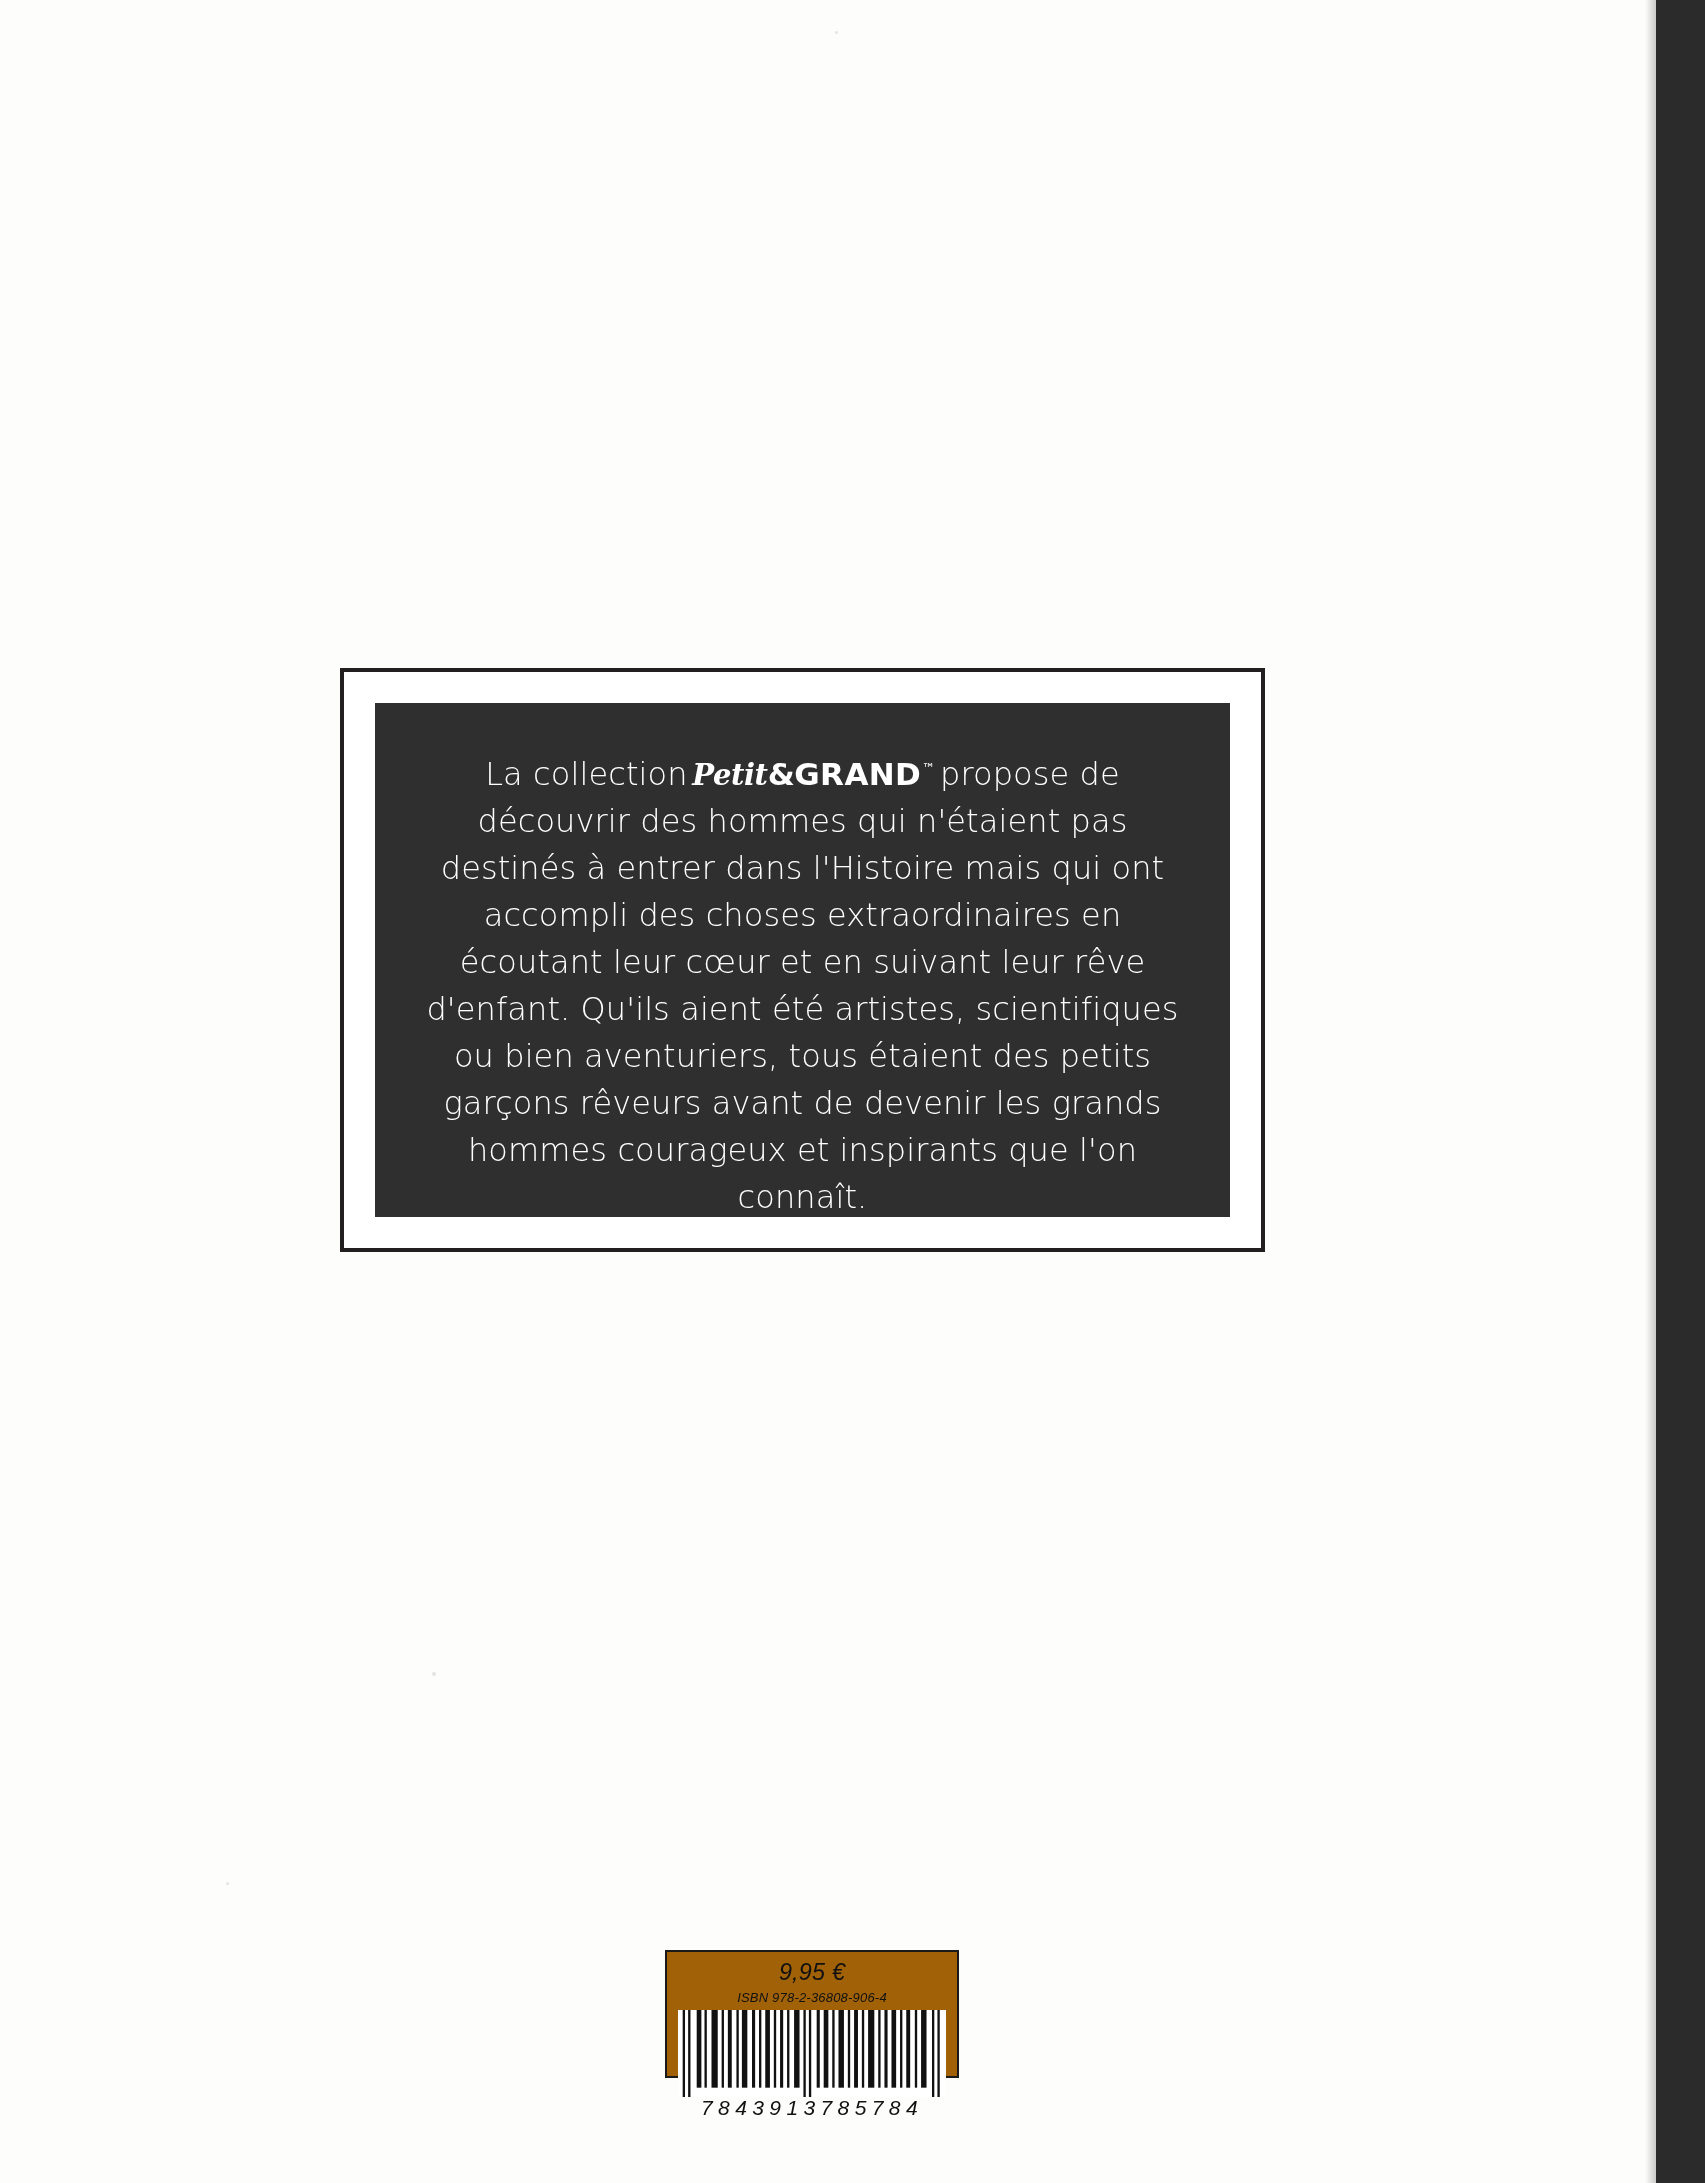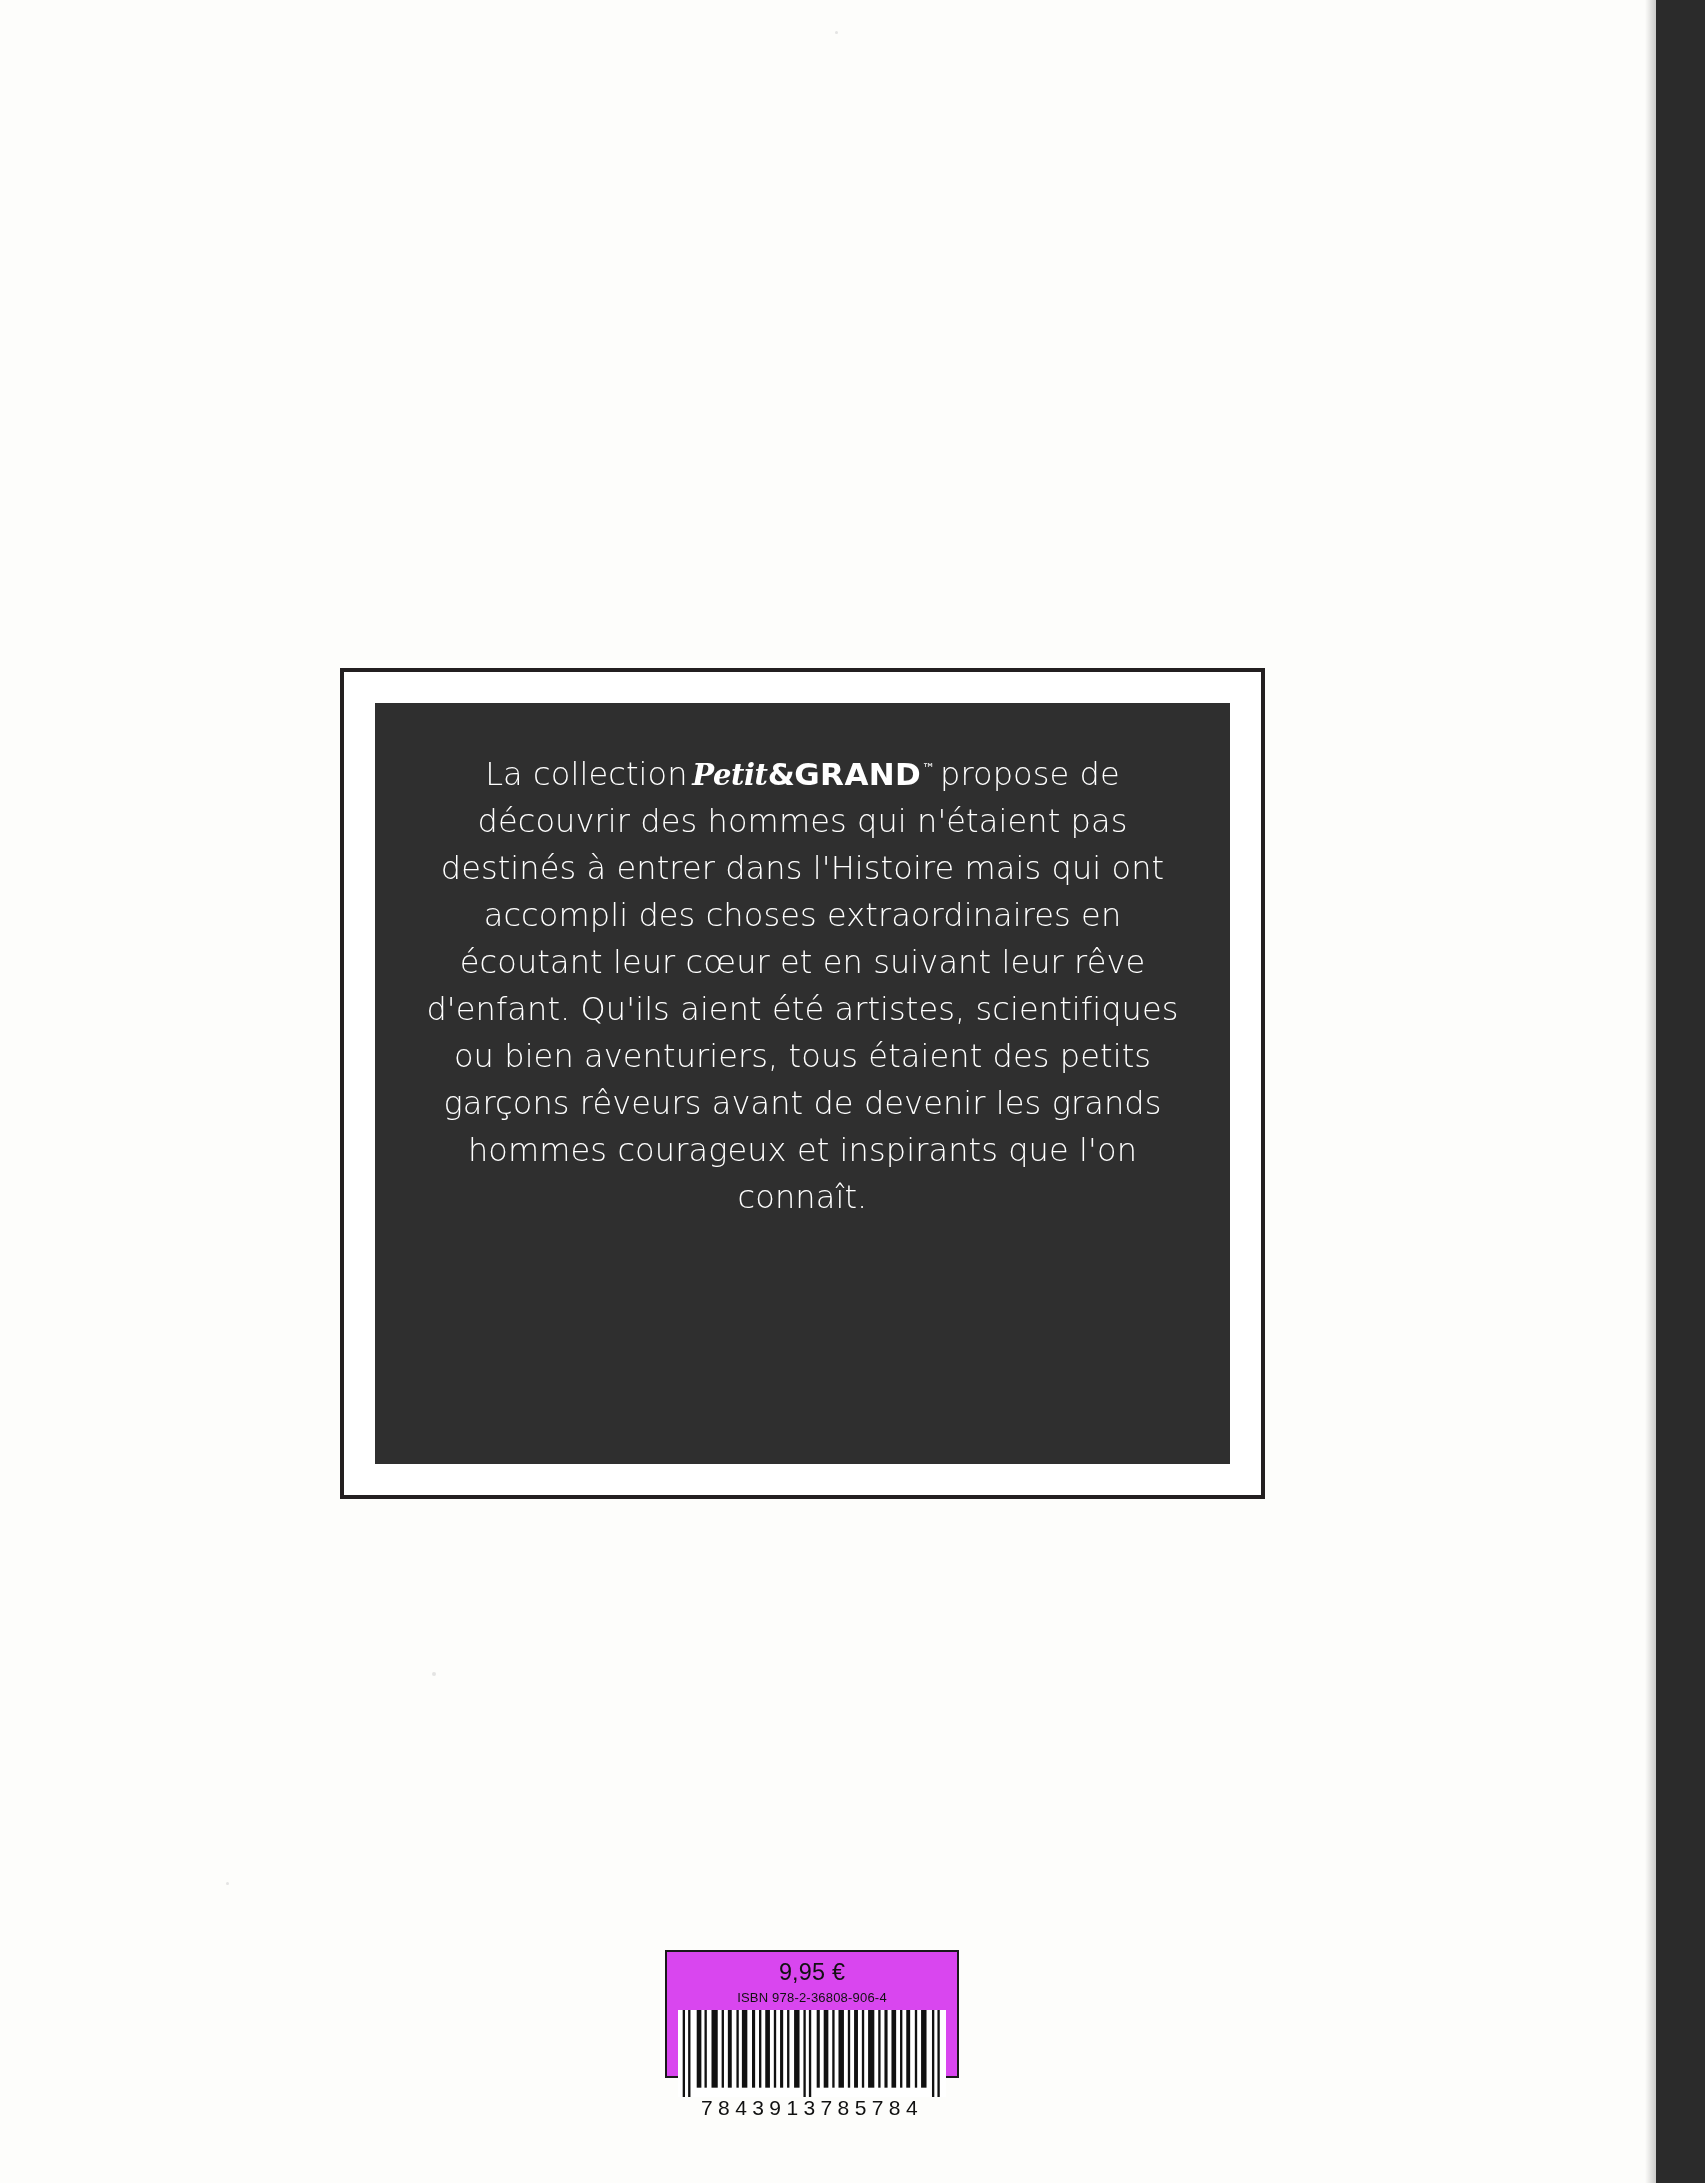--- a/index.html
+++ b/index.html
@@ -41,21 +41,21 @@
     height: 2183px;
     background: linear-gradient(to right, rgba(0,0,0,0.0), rgba(0,0,0,0.20));
   }
 
   
   .blurb-frame {
     position: absolute;
     left: 340px;
     top: 668px;
     width: 925px;
-    height: 831px;
+    height: 584px;
     border: 4.7px solid #231f20;
     background: #ffffff;
     box-sizing: border-box;
   }
   .blurb-panel {
     position: absolute;
     left: 31px;
     top: 31px;
     right: 31px;
     bottom: 31px;
@@ -111,24 +111,25 @@
     margin-left: 0.8px;
   }
 
   
   .barcode-block {
     position: absolute;
     left: 665px;
     top: 1950px;
     width: 294px;
     height: 128px;
-    background: #d946ef;
+    background: #a16207;
     border: 2.3px solid #1a1a1a;
     box-sizing: border-box;
     text-align: center;
+    font-style: italic;
   }
   .price {
     font-family: "Liberation Sans", sans-serif;
     font-size: 23.4px;
     color: #111111;
     padding-top: 7px;
     letter-spacing: 0.2px;
   }
   .isbn-text {
     font-family: "Liberation Sans", sans-serif;

